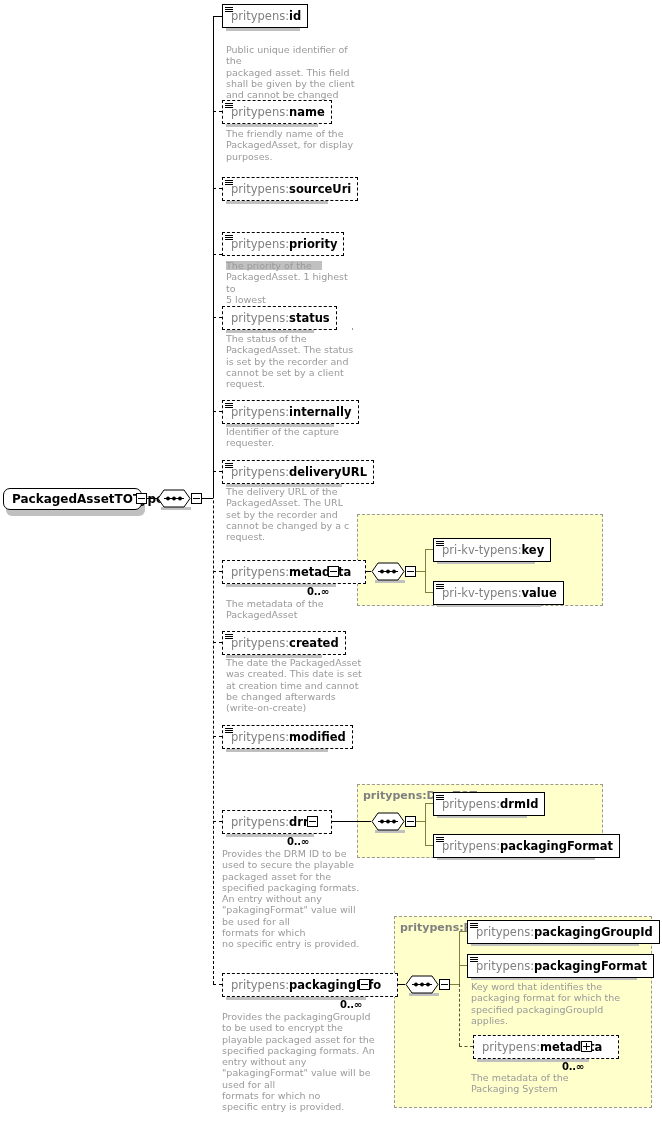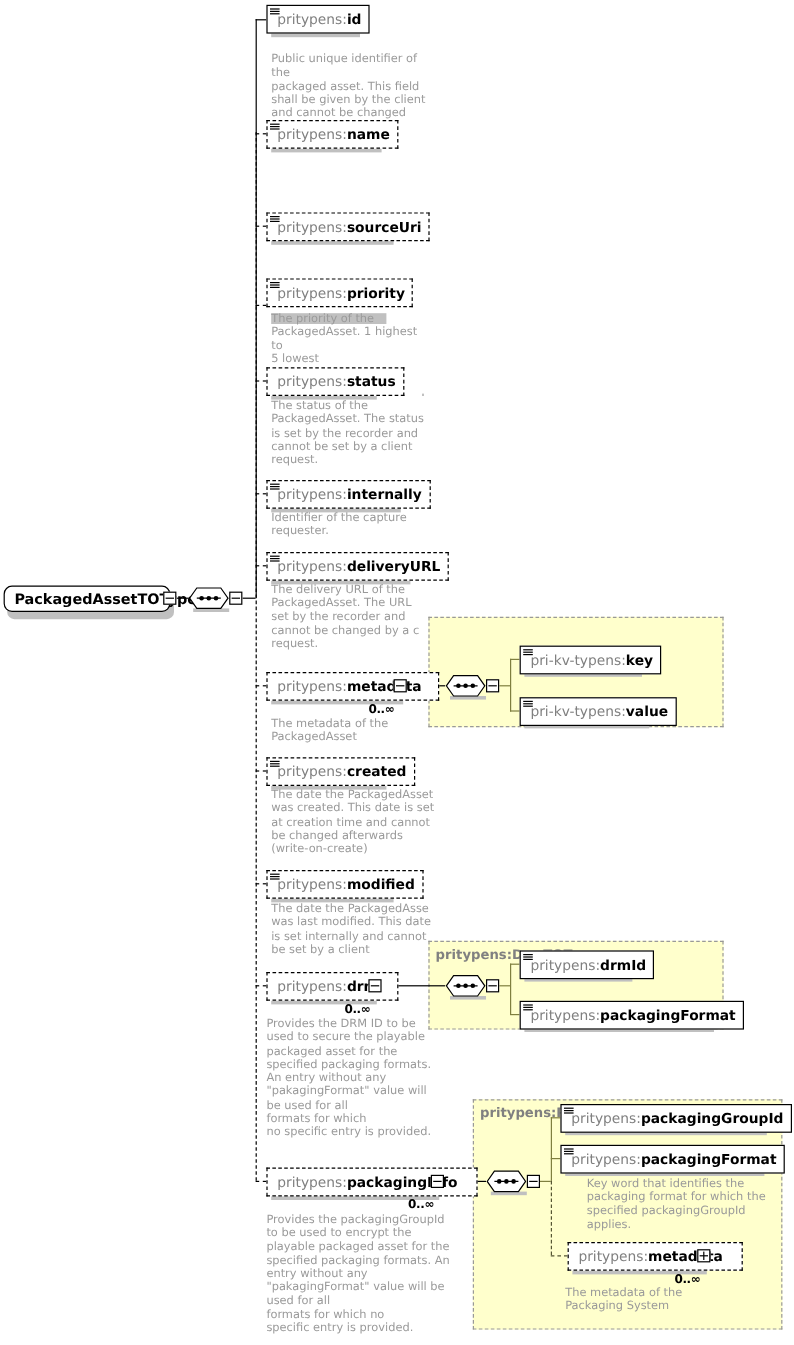--- a/index.html
+++ b/index.html
@@ -171,20 +171,23 @@
   <div class="shadow" style="left:226px;top:118px;width:92px;height:9px;"></div>
   <div class="node opt" style="left:222px;top:100px;">
     <span class="docicon">
         <i></i>
         <i></i>
         <i></i>
       </span>
     <span class="ns">pritypens:</span>
       <span class="nm">name</span>
   </div>
+  <div class="doc" style="left:226px;top:128px;width:130px;">The friendly name of the
+PackagedAsset, for display
+purposes.</div>
 
   <div class="ln hdot" style="left:213px;top:188px;width:9px;"></div>
   <div class="shadow" style="left:226px;top:195px;width:102px;height:9px;"></div>
   <div class="node opt" style="left:222px;top:177px;">
     <span class="docicon">
         <i></i>
         <i></i>
         <i></i>
       </span>
     <span class="ns">pritypens:</span>
@@ -322,24 +325,20 @@
   <div class="shadow" style="left:226px;top:743px;width:102px;height:9px;"></div>
   <div class="node opt" style="left:222px;top:725px;">
     <span class="docicon">
         <i></i>
         <i></i>
         <i></i>
       </span>
     <span class="ns">pritypens:</span>
       <span class="nm">modified</span>
   </div>
-  <div class="doc" style="left:226px;top:752px;width:140px;">The date the PackagedAsse
-was last modified. This date
-is set internally and cannot
-be set by a client</div>
 
   <div class="ln hdot" style="left:213px;top:821px;width:9px;"></div>
   <div class="shadow" style="left:226px;top:828px;width:88px;height:9px;"></div>
   <div class="node opt" style="left:222px;top:810px;padding-right:16px;">
     <span class="ns">pritypens:</span>
       <span class="nm">drm</span>
   </div>
   <div class="exp" style="left:307px;top:816px;"></div>
   <div class="occ" style="left:287px;top:836px;">0..∞</div>
   <div class="doc" style="left:222px;top:848px;width:152px;">Provides the DRM ID to be
@@ -442,21 +441,21 @@
   <div class="shadow" style="left:471px;top:971px;width:166px;height:9px;"></div>
   <div class="node req" style="left:467px;top:954px;">
     <span class="docicon">
         <i></i>
         <i></i>
         <i></i>
       </span>
     <span class="ns">pritypens:</span>
       <span class="nm">packagingFormat</span>
   </div>
-  <div class="doc" style="left:471px;top:981px;width:170px;margin-left:18px;">Key word that identifies the
+  <div class="doc" style="left:471px;top:981px;width:170px;">Key word that identifies the
 packaging format for which the
 specified packagingGroupId applies.</div>
 
   <div class="shadow" style="left:477px;top:1053px;width:112px;height:9px;"></div>
   <div class="node opt" style="left:473px;top:1035px;padding-right:16px;">
     <span class="ns">pritypens:</span>
       <span class="nm">metadata</span>
   </div>
   <div class="exp plus" style="left:581px;top:1041px;"></div>
   <div class="occ" style="left:562px;top:1061px;">0..∞</div>

